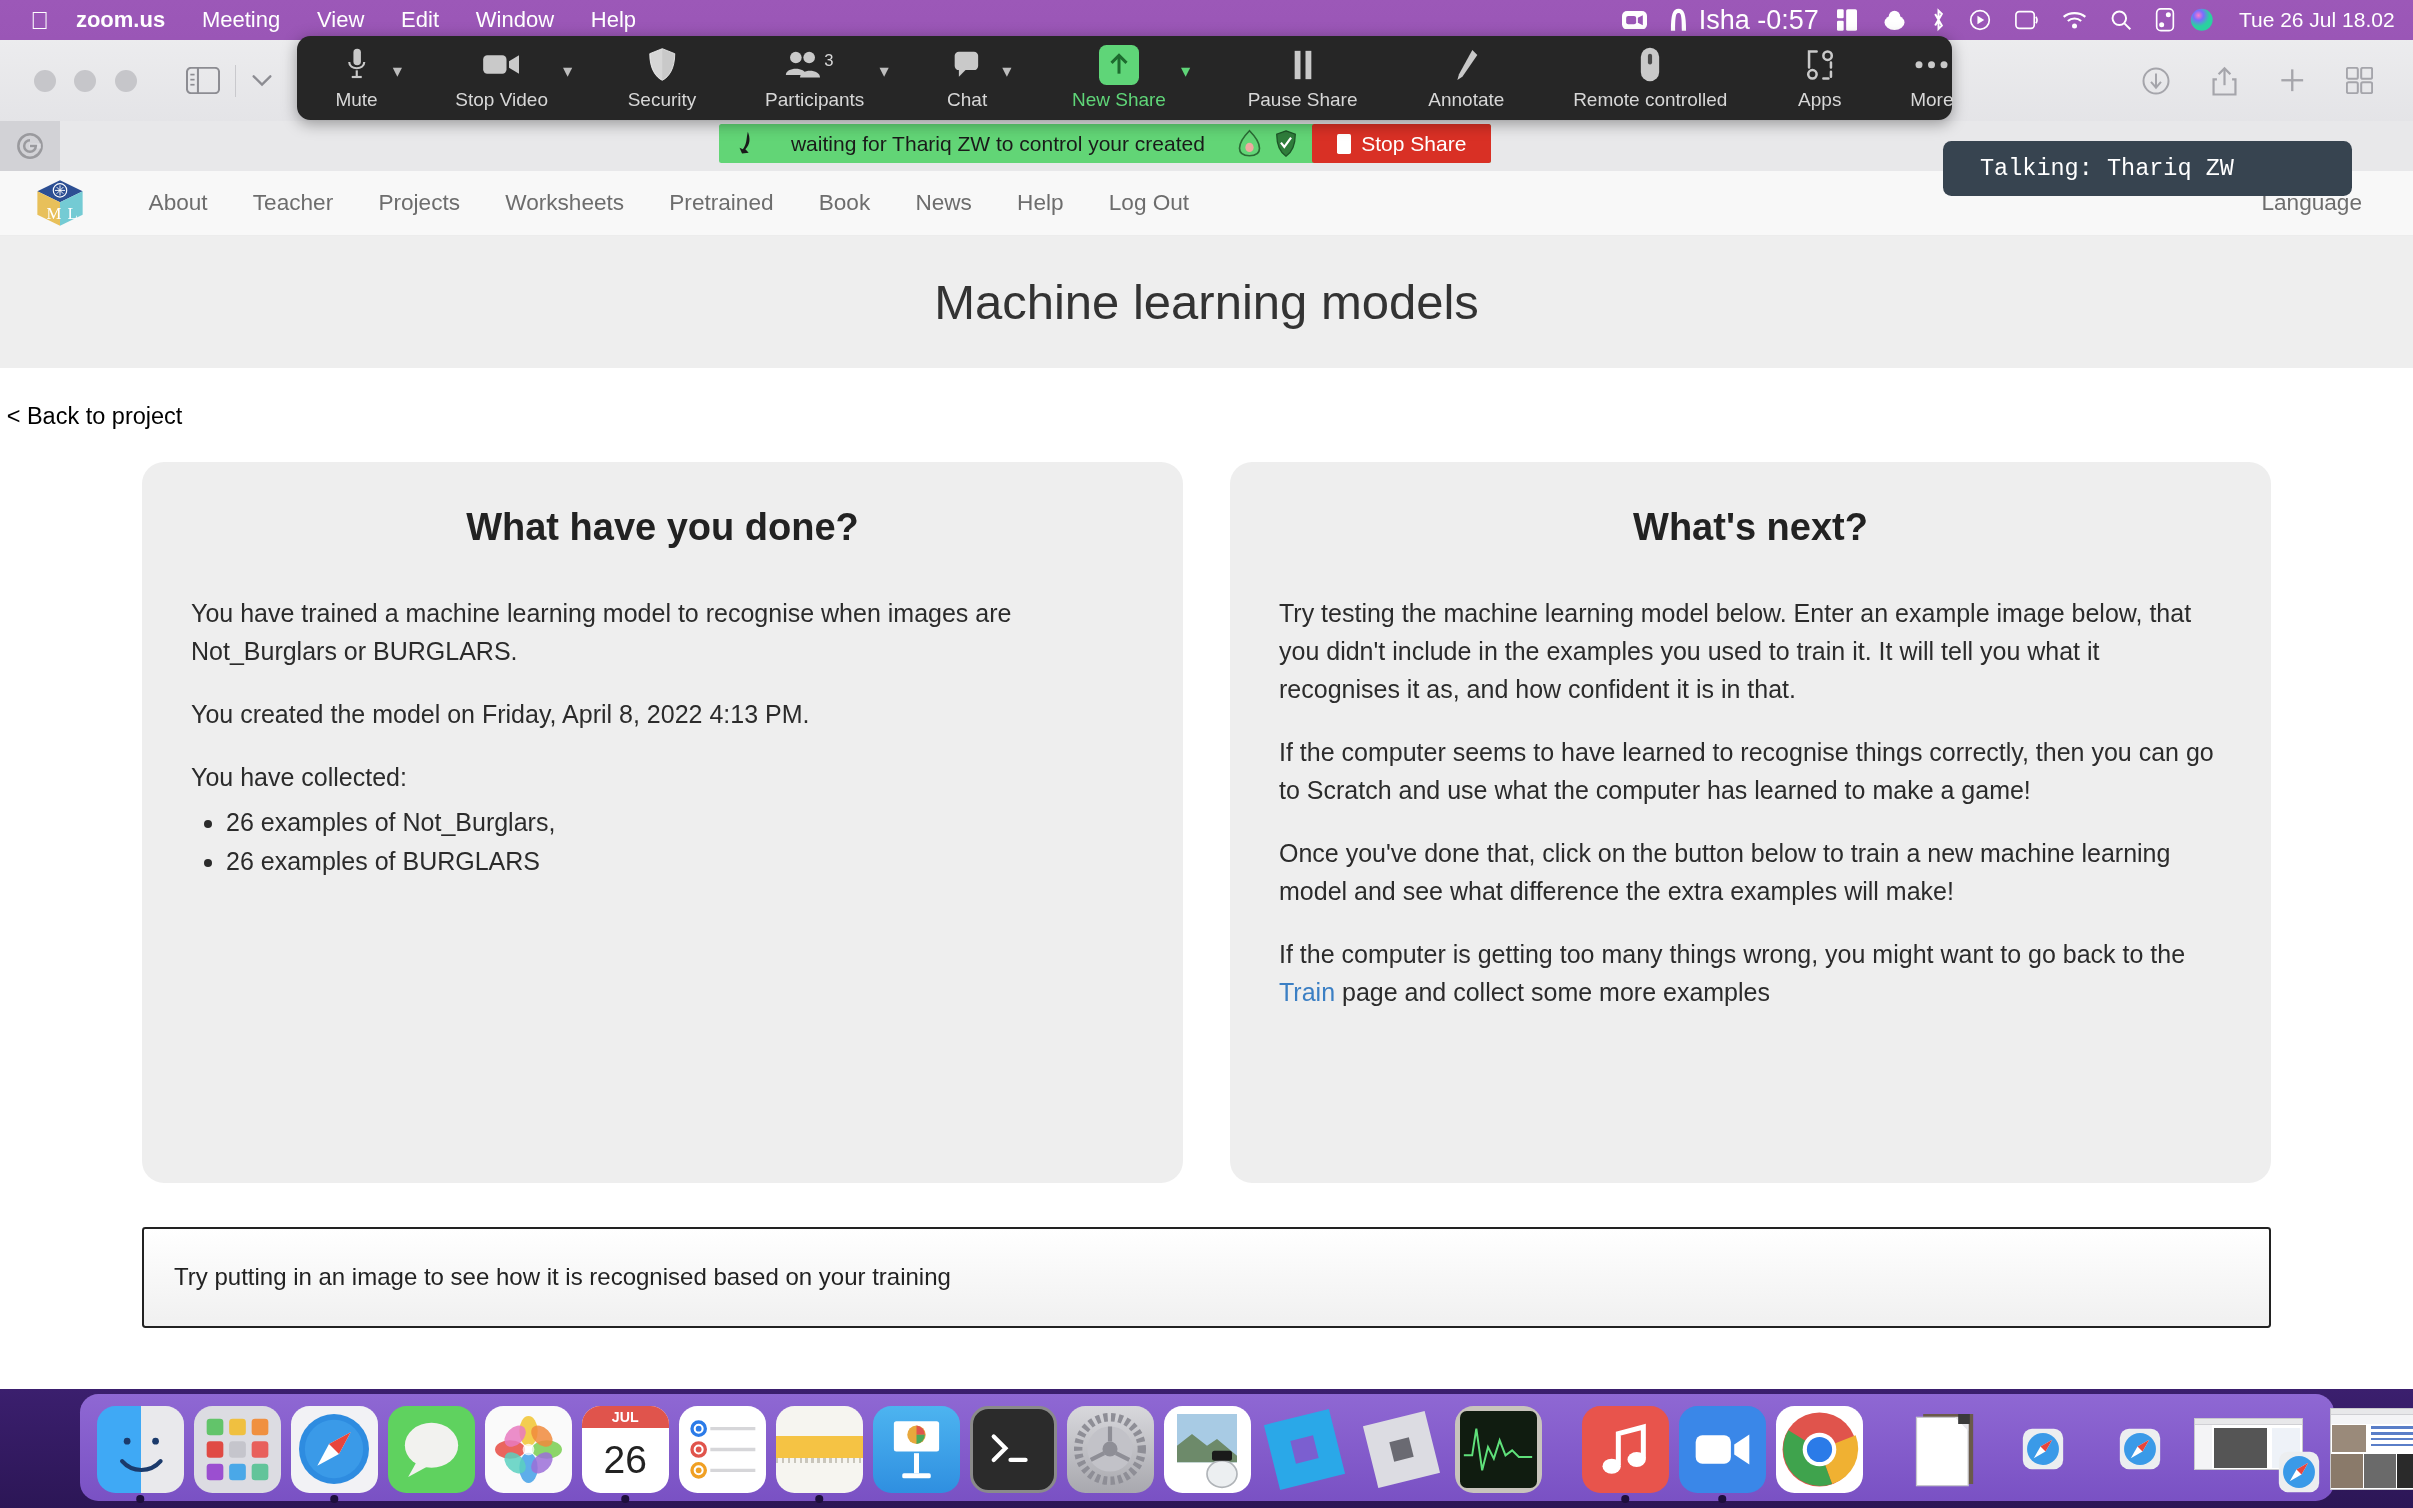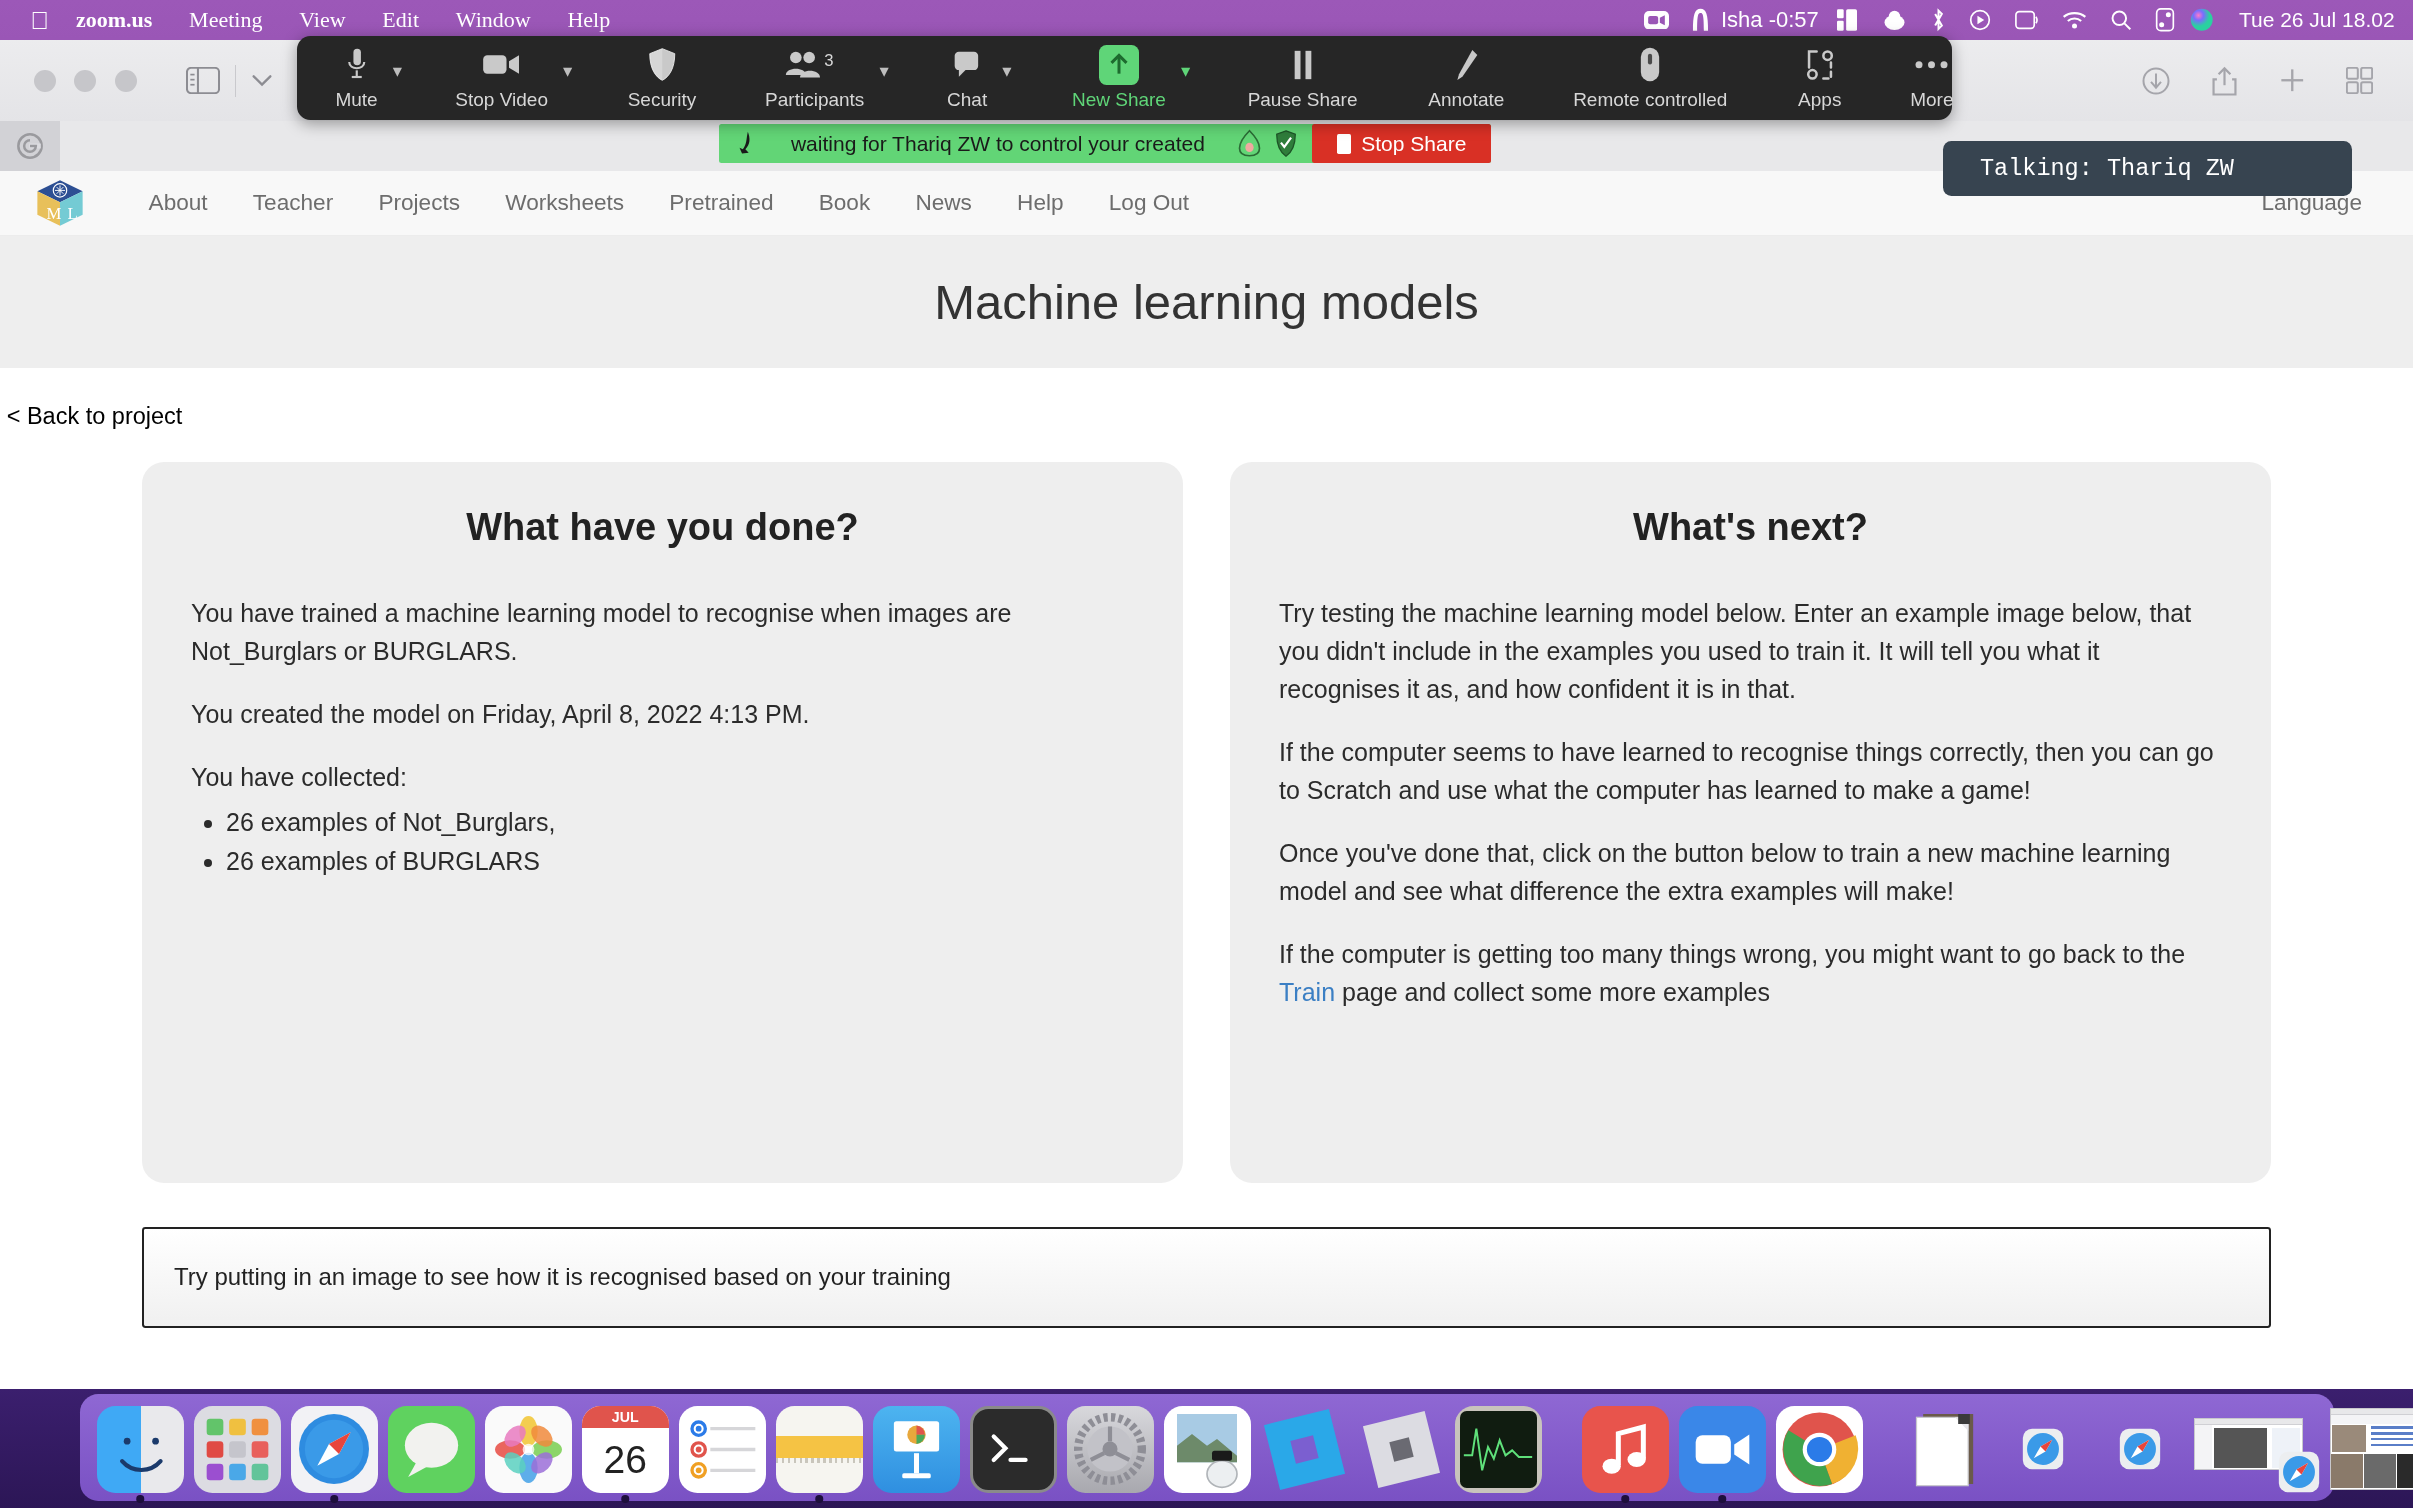--- a/index.html
+++ b/index.html
@@ -11,26 +11,26 @@
   }
 
   
   .menubar {
     position: absolute; top: 0; left: 0; width: 2413px; height: 40px;
     background: linear-gradient(180deg,#9c58b8 0%, #9a56b6 100%);
     display: flex; align-items: center; color: #fff;
     font-size: 22px; z-index: 60;
   }
   .menubar .mb-left { display: flex; align-items: center; gap: 0; padding-left: 22px; }
-  .menubar .mb-item { padding: 0 18.4px; white-space: nowrap; line-height: 40px; font-family: Liberation Serif, serif; }
+  .menubar .mb-item { padding: 0 18.4px; white-space: nowrap; line-height: 40px; }
   .menubar .mb-item.bold { font-weight: bold; }
   .apple-logo { font-size: 25px; line-height: 40px; padding: 0 8.4px; }
   .mb-right { margin-left: auto; display: flex; align-items: center; padding-right: 18.4px; gap: 0; }
   .mb-right .mb-icon { padding: 0 11.7px; display: flex; align-items: center; justify-content: center; }
-  .mb-right .mb-text { padding: 0 6.7px 0 0; font-size: 22px; white-space: nowrap; }
+  .mb-right .mb-text { padding: 0 6.7px 0 0; font-size: 27px; white-space: nowrap; }
   .mb-clock { padding-left: 13.4px; font-size: 21px; white-space: nowrap; }
 
   
   .safari-window {
     position: absolute; top: 40px; left: 0; width: 2413px; height: 1349px;
     background: #ffffff; overflow: hidden;
   }
   .safari-toolbar {
     position: relative; height: 81px; width: 2413px;
     background: linear-gradient(180deg,#ececee 0%, #e4e4e7 100%);

